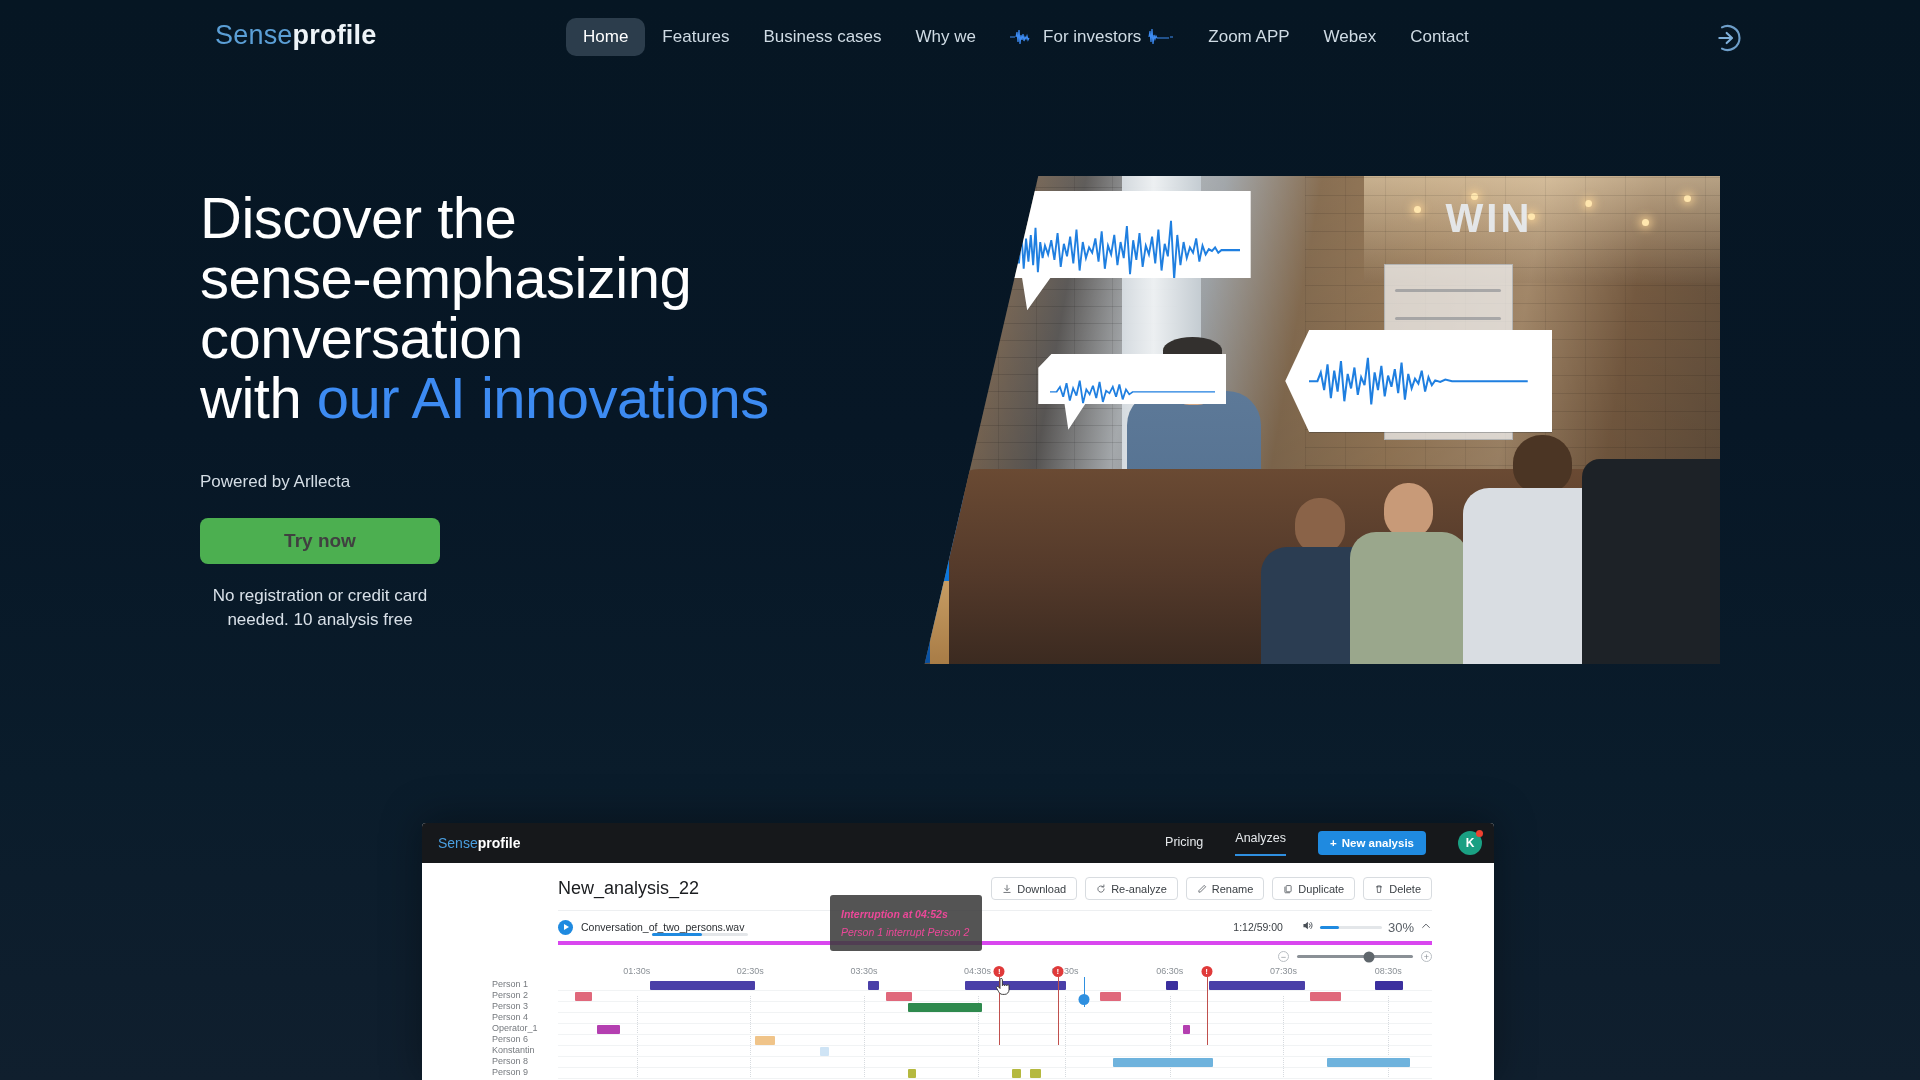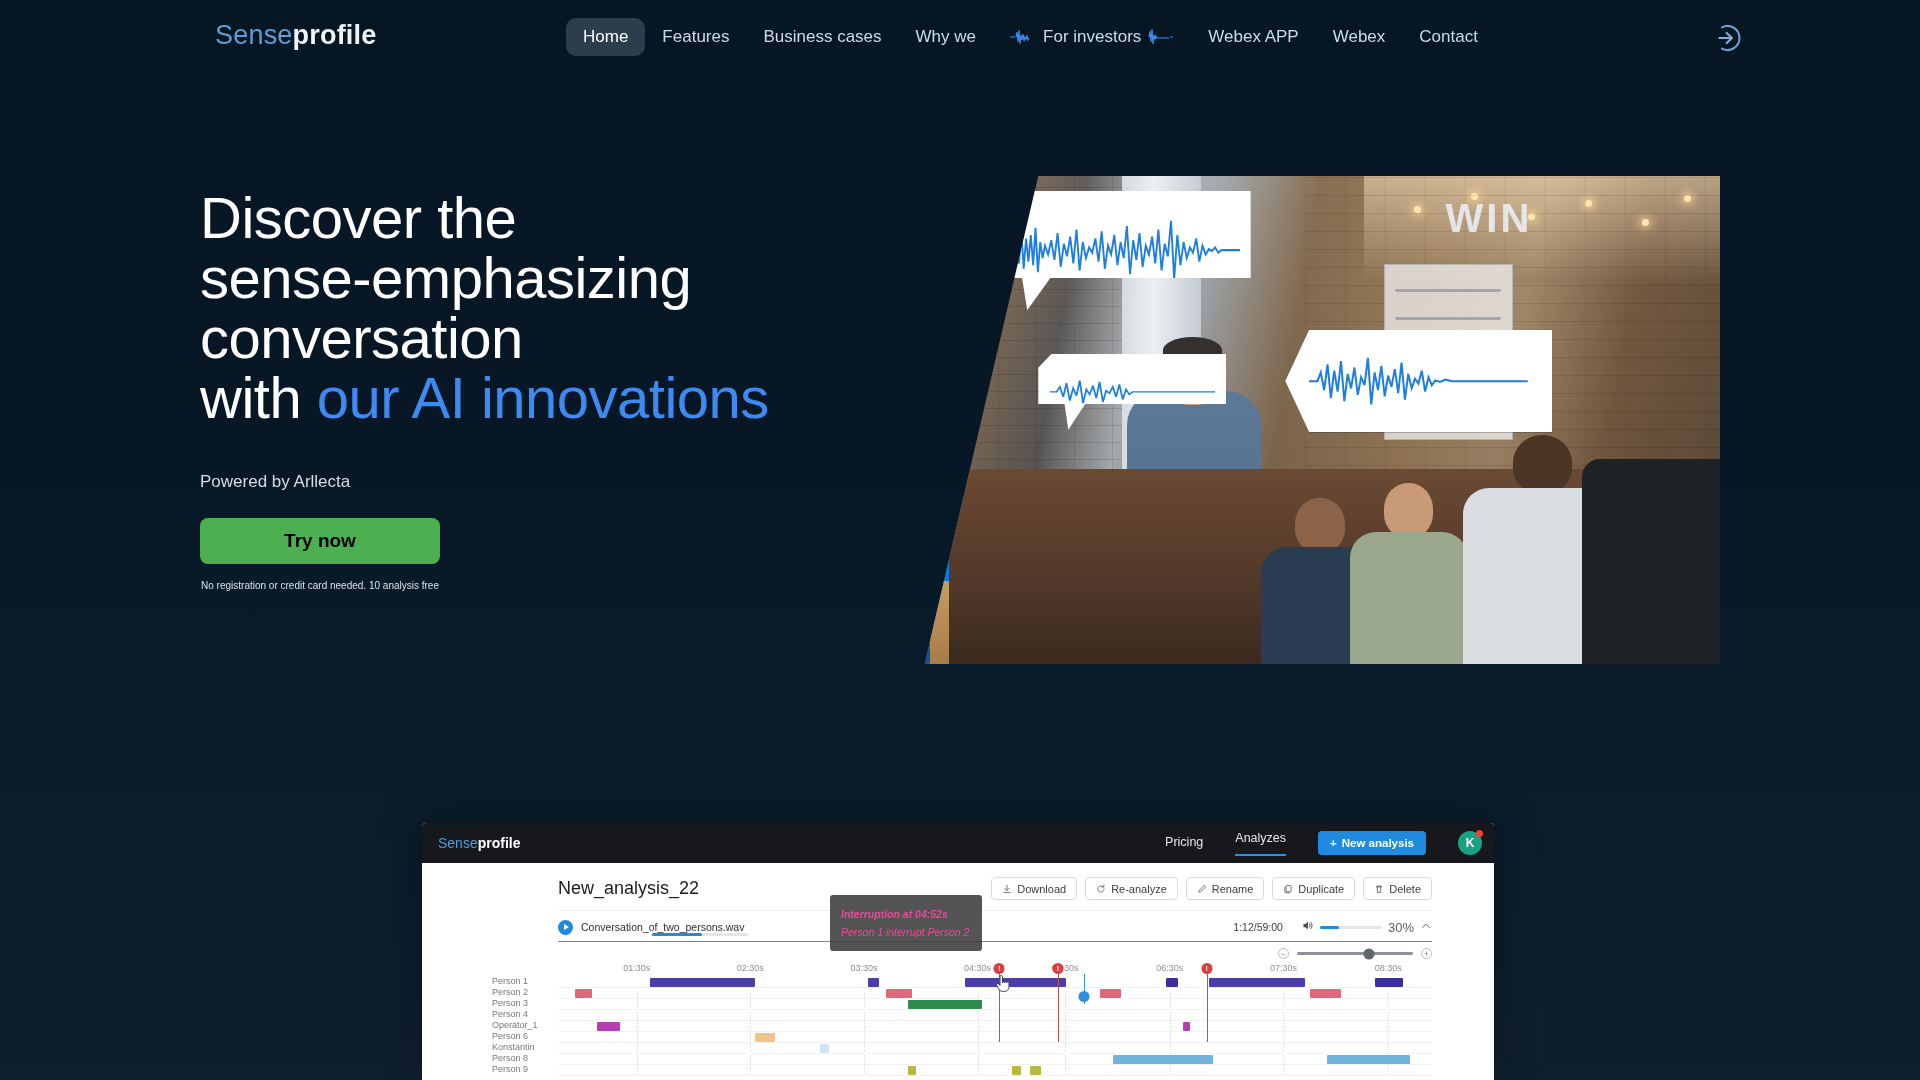--- a/index.html
+++ b/index.html
@@ -69,30 +69,30 @@
   .hero-title .accent { color: #3d8bf2; }
   .powered {
     margin-top: 44px;
     font-size: 17px; color: #d4dde5;
   }
   .trybtn {
     margin-top: 26px;
     width: 240px; height: 46px;
     background: #4caf50;
     border: none; border-radius: 8px;
-    color: #000000; font-size: 19px; font-weight: 700;
+    color: #404040; font-size: 19px; font-weight: 700;
     font-family: "Liberation Sans", sans-serif;
     cursor: pointer;
     display: flex; align-items: center; justify-content: center;
   }
   .trynote {
-    margin-top: 10px;
+    margin-top: 20px;
     width: 240px;
     text-align: center;
-    font-size: 10px; line-height: 24px;
+    font-size: 17px; line-height: 24px;
     color: #d8e0e8;
   }
 
   
   .hero-img {
     position: absolute;
     left: 732px; top: 176px;
     width: 988px; height: 488px;
     clip-path: polygon(19.5% 100%, 31% 0%, 100% 0%, 100% 100%);
     overflow: hidden;
@@ -257,21 +257,21 @@
     font-family: "Liberation Sans", sans-serif;
     display: flex; align-items: center; gap: 5px; cursor: pointer;
     white-space: nowrap;
   }
   .tb-btn svg { display:block; }
 
   .player-wrap { margin: 0 62px 0 136px; border-top: 1px solid #edeff1; position: relative; }
   .player-row {
     display: flex; align-items: center; gap: 8px;
     padding: 7px 0 5px 0;
-    border-bottom: 1px solid #d946ef;
+    border-bottom: 4px solid #d946ef;
   }
   .play-ico { width: 15px; height: 15px; border-radius: 50%; background: #1f8ae0;
     display:flex;align-items:center;justify-content:center; cursor:pointer; flex:none; }
   .play-ico i { width:0;height:0;border-left:5px solid #fff;border-top:3.5px solid transparent;border-bottom:3.5px solid transparent; margin-left:1.5px; }
   .wavname { font-size: 10.5px; color: #2b2f33; flex: none; }
   .wavbar { position: relative; width: 96px; height: 3px; background: #e3e6e9; border-radius: 2px; margin-left: -100px; margin-top: 14px; }
   .wavbar i { position:absolute; left:0;top:0;height:100%;width:52%;background:#1f8ae0;border-radius:2px; }
   .timecode { margin-left: auto; font-size: 10.5px; color: #3b4045; }
   .vol { display:flex; align-items:center; gap:6px; margin-left: 10px; }
   .volslider { position: relative; width: 62px; height: 3px; background: #e3e6e9; border-radius:2px; cursor:pointer; }
@@ -369,21 +369,21 @@
           </svg>
         </span>
         <span>For investors</span>
         <span class="wave-ico">
           <svg width="26" height="16" viewBox="0 0 26 16">
             <path d="M1 8 l1 -6 1 11 1 -13 1 15 1 -9 1 4 1 -3 1 2 H21 M22 8 h3" stroke="#3d8bf2" stroke-width="1.2" fill="none"></path>
           </svg>
         </span>
       </div>
       <div class="navlink">
-        <span>Webex APP</span>
+        <span>Zoom APP</span>
       </div>
       <div class="navlink">
         <span>Webex</span>
       </div>
       <div class="navlink">
         <span>Contact</span>
       </div>
     </nav>
 
     <div class="loginbtn">

